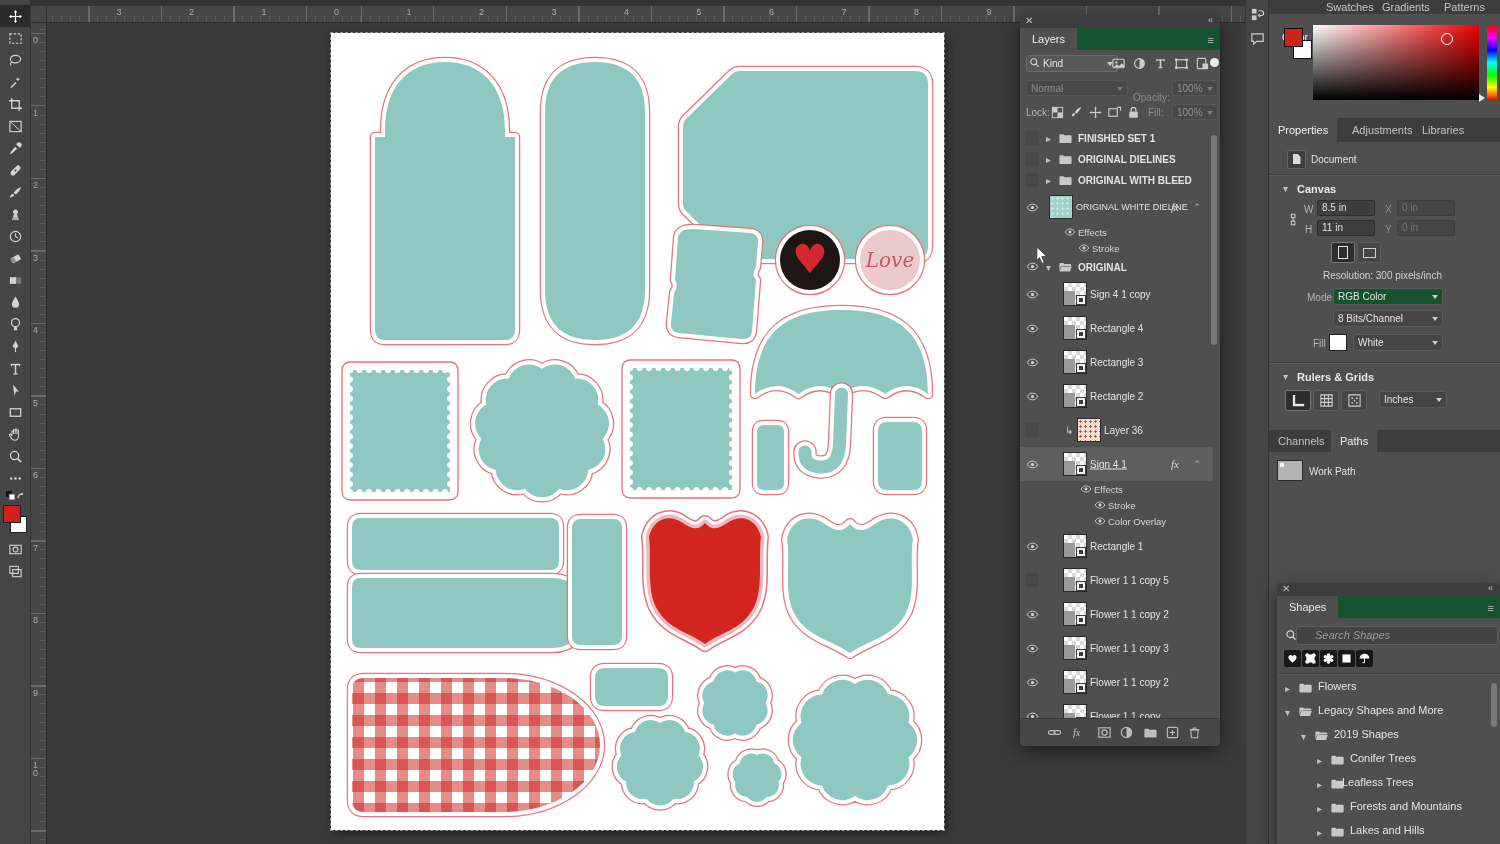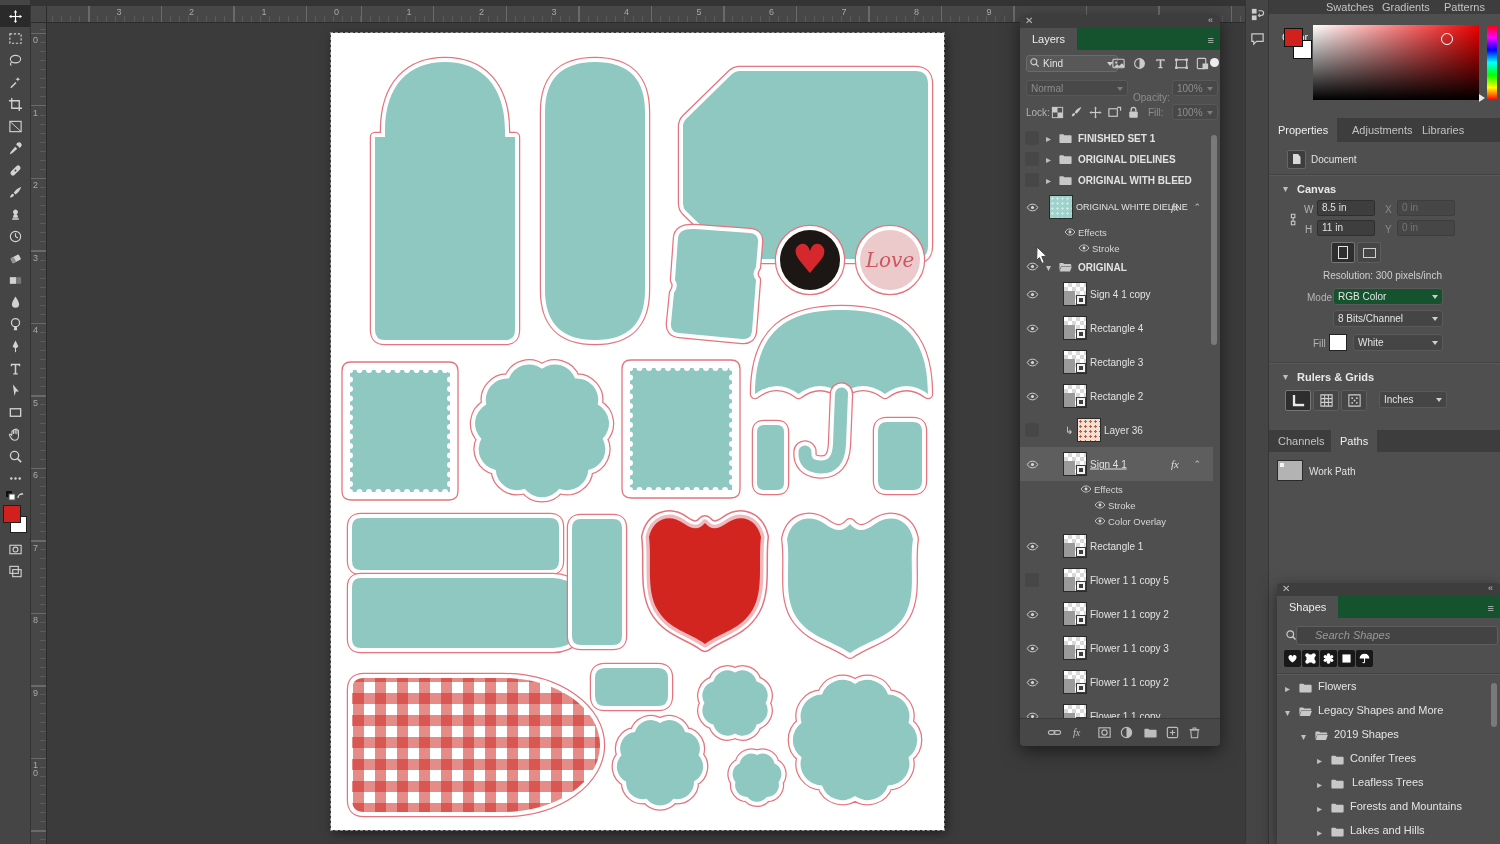--- a/index.html
+++ b/index.html
@@ -1050,21 +1050,21 @@
           </div>
           <div class="nm" style="left: 73px;">Conifer Trees</div>
         </div>
         <div class="treerow" style="top: 96px;">
           <div class="caret" style="left: 40px; top: 50%;">▸</div>
           <div class="icn folder-ic" style="left: 53px; top: 4px; width: 15px; height: 15px;">
             <svg viewBox="0 0 16 16" width="15" height="15" fill="currentColor" xmlns="http://www.w3.org/2000/svg">
               <path d="M1.5 4.8c0-.5.4-.9.9-.9h3.2l1.2 1.2h6.8c.5 0 .9.4.9.9v6.5c0 .5-.4.9-.9.9H2.4c-.5 0-.9-.4-.9-.9z"></path>
             </svg>
           </div>
-          <div class="nm" style="left: 75px; text-align: right;">Leafless Trees</div>
+          <div class="nm" style="left: 65px; text-align: right;">Leafless Trees</div>
         </div>
         <div class="treerow" style="top: 120px;">
           <div class="caret" style="left: 40px; top: 50%;">▸</div>
           <div class="icn folder-ic" style="left: 53px; top: 4px; width: 15px; height: 15px;">
             <svg viewBox="0 0 16 16" width="15" height="15" fill="currentColor" xmlns="http://www.w3.org/2000/svg">
               <path d="M1.5 4.8c0-.5.4-.9.9-.9h3.2l1.2 1.2h6.8c.5 0 .9.4.9.9v6.5c0 .5-.4.9-.9.9H2.4c-.5 0-.9-.4-.9-.9z"></path>
             </svg>
           </div>
           <div class="nm" style="left: 73px;">Forests and Mountains</div>
         </div>

